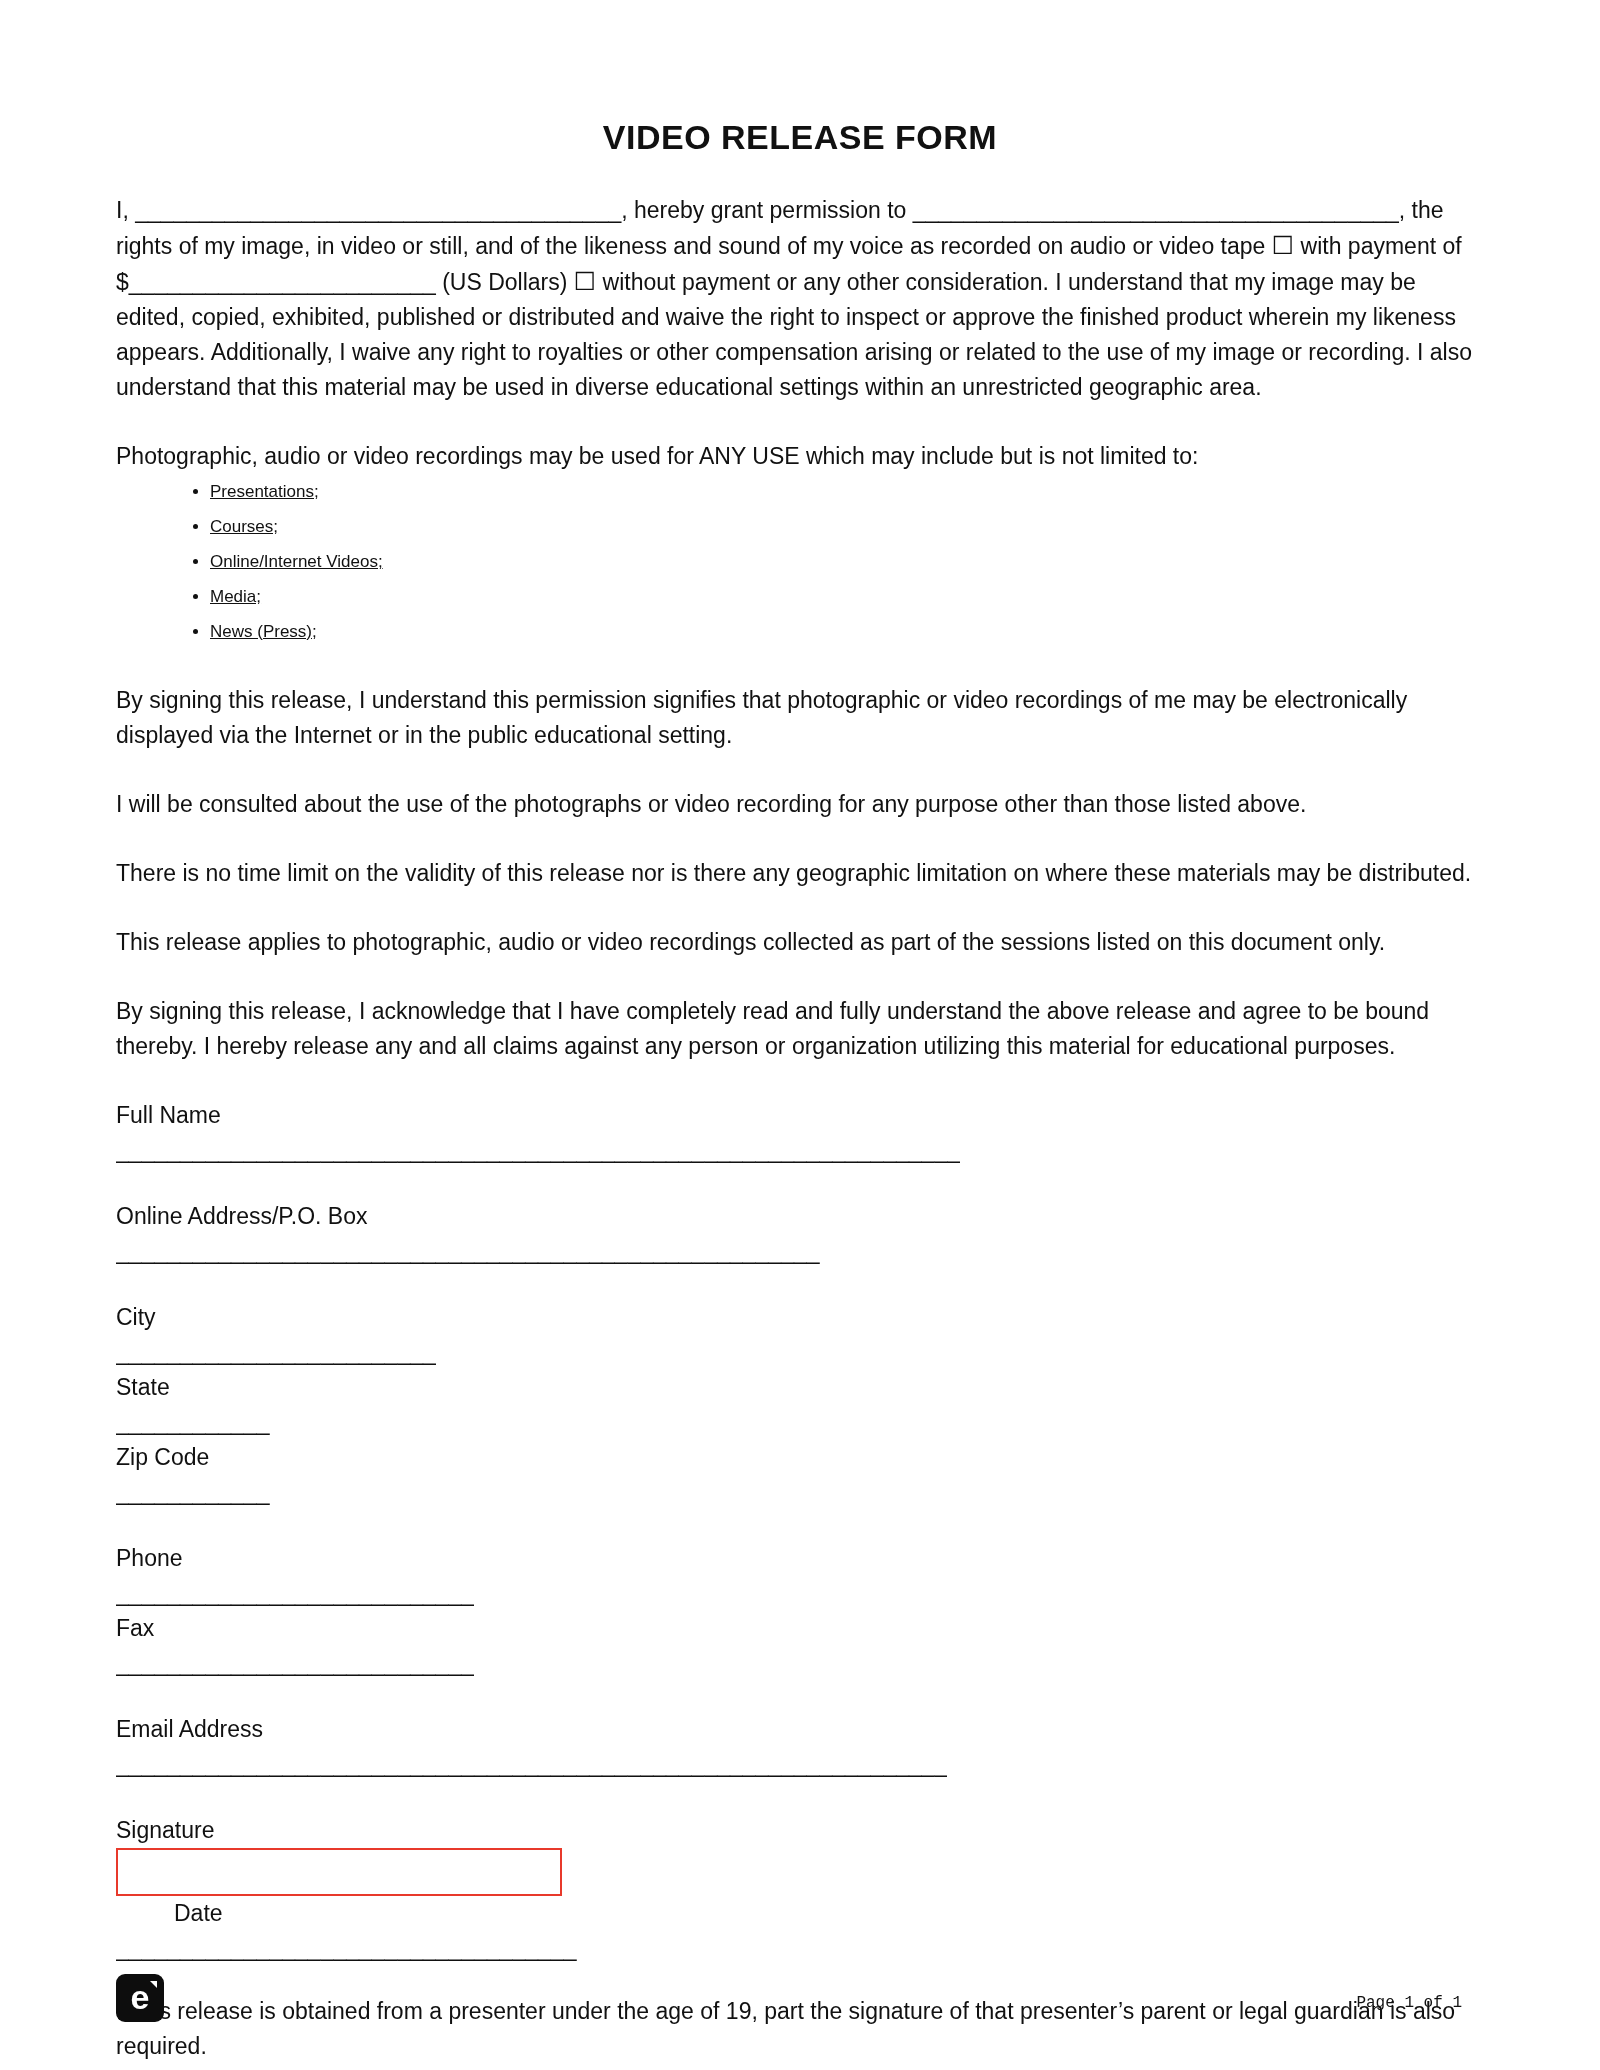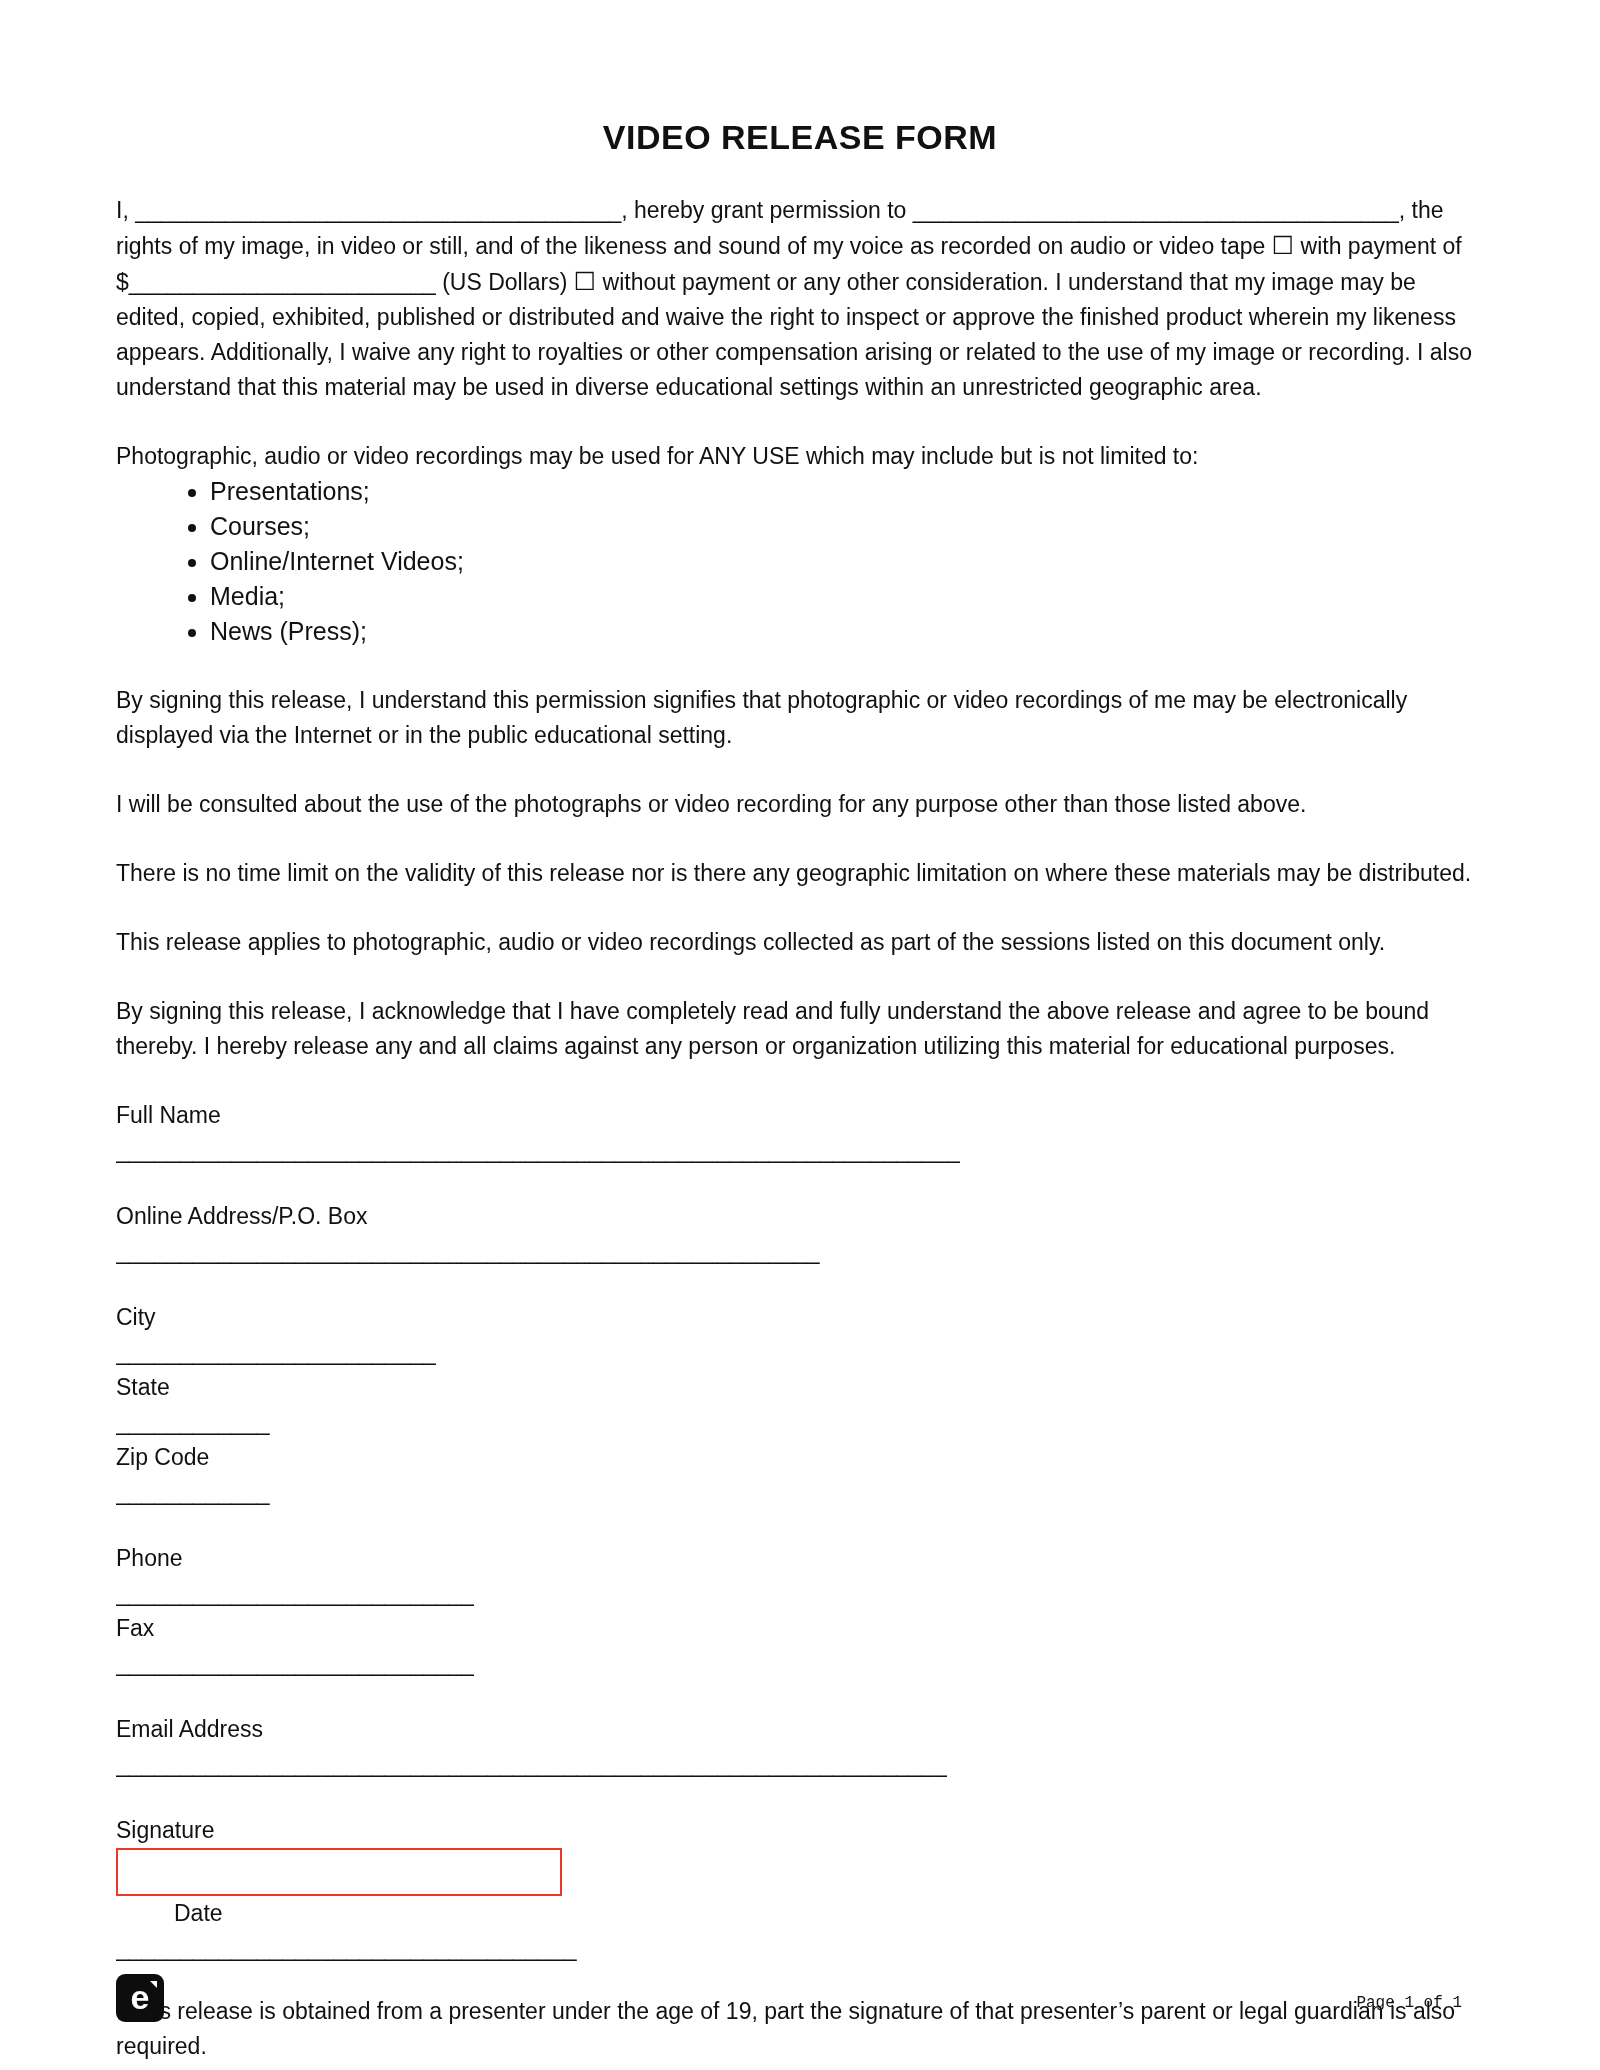--- a/index.html
+++ b/index.html
@@ -37,22 +37,23 @@
     font-family: "DejaVu Sans", sans-serif;
     font-size: 25px;
     cursor: pointer;
   }
   ul.usage-list {
     margin: 0 0 34px 0;
     padding-left: 94px;
     list-style: disc outside;
   }
   ul.usage-list li {
-    font-size: 25px;
+    font-size: 17px;
     line-height: 35px;
+    text-decoration: underline;
   }
   .row {
     display: flex;
     align-items: baseline;
     font-size: 23px;
     line-height: 35px;
     margin: 0 0 31px 0;
     white-space: pre;
     flex-direction: column;
   }

